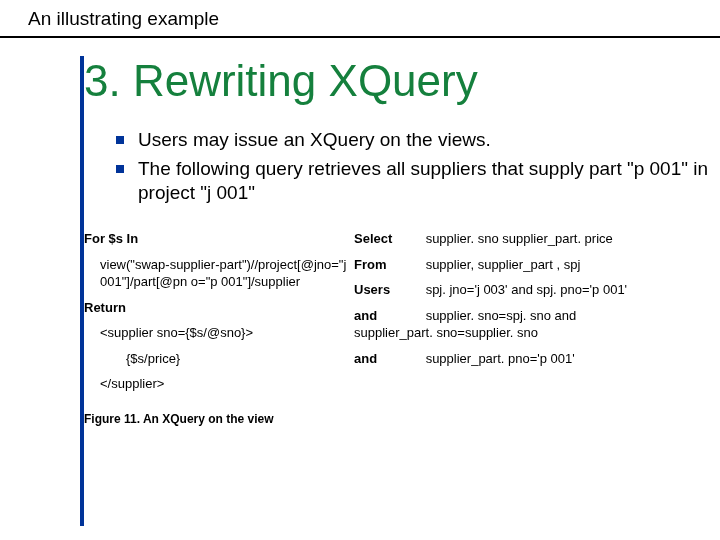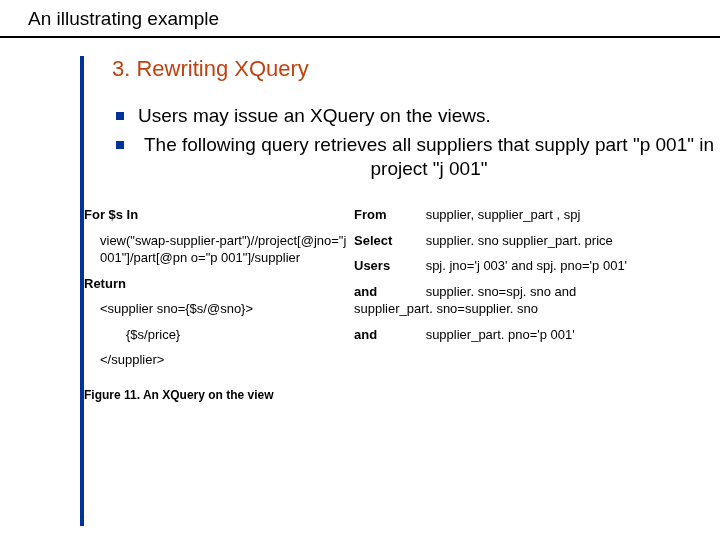--- a/index.html
+++ b/index.html
@@ -15,44 +15,42 @@
   .header {
     padding: 8px 12px 6px 28px;
     font-size: 19px;
     font-weight: normal;
     border-bottom: 2px solid #000;
   }
   .content {
     padding: 18px 0 0 80px;
   }
   .title {
-    font-size: 22px;
+    font-size: 44px;
     font-weight: normal;
-    color: #c2410c;
+    color: #15803d;
     margin-bottom: 22px;
     margin-left: 4px;
-    padding-left: 28px;
   }
   .accent-bar {
     position: absolute;
     left: 80px;
     top: 56px;
     width: 4px;
     height: 470px;
     background: #003399;
   }
   .bullets {
     margin-left: 36px;
     margin-bottom: 24px;
   }
   .bullet-row {
     display: flex;
     align-items: flex-start;
     margin-bottom: 4px;
-    text-align: center;
   }
   .bullet-sq {
     width: 8px;
     height: 8px;
     background: #003399;
     margin-top: 8px;
     margin-right: 14px;
     flex-shrink: 0;
   }
   .bullet-text {
@@ -107,26 +105,26 @@
       <p class="indent1">view("swap-supplier-part")//project[@jno="j 001"]/part[@pn o="p 001"]/supplier</p>
       <p><b>Return</b></p>
       <p class="indent1">&lt;supplier sno={$s/@sno}&gt;</p>
       <p class="indent2">{$s/price}</p>
       <p class="indent1">&lt;/supplier&gt;</p>
       <p class="figcap">Figure 11. An XQuery on the view</p>
     </div>
 
     <div class="col col-right">
       <p>
+        <b class="kw">Select</b>
+        <span>supplier. sno supplier_part. price</span>
+      </p>
+      <p>
         <b class="kw">From</b>
         <span>supplier, supplier_part , spj</span>
-      </p>
-      <p>
-        <b class="kw">Select</b>
-        <span>supplier. sno supplier_part. price</span>
       </p>
       <p>
         <b class="kw">Users</b>
         <span>spj. jno='j 003' and spj. pno='p 001'</span>
       </p>
       <p>
         <b class="kw">and</b>
         <span>supplier. sno=spj. sno and supplier_part. sno=supplier. sno</span>
       </p>
       <p>

